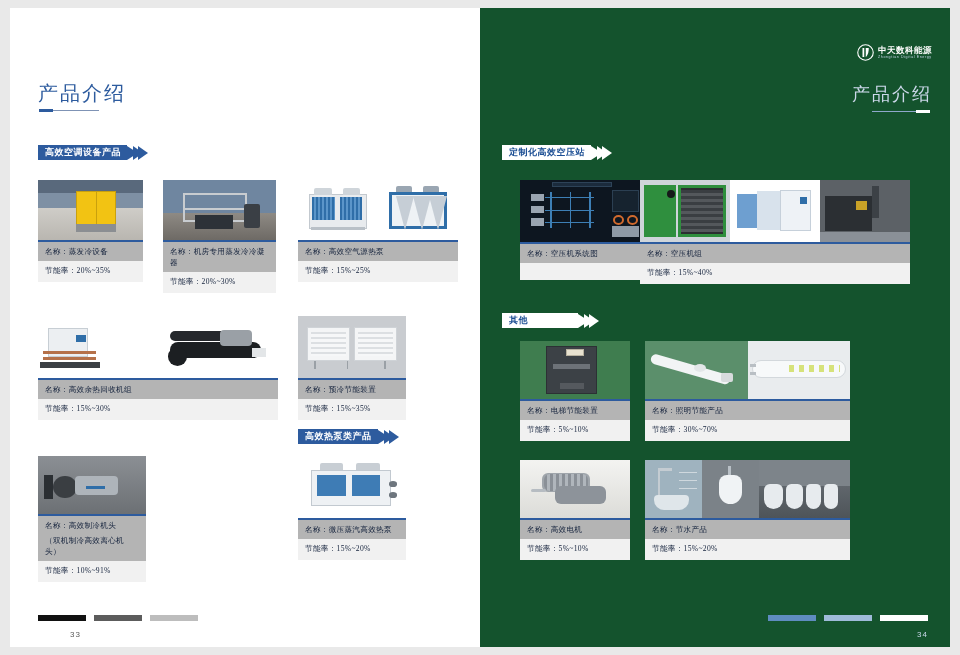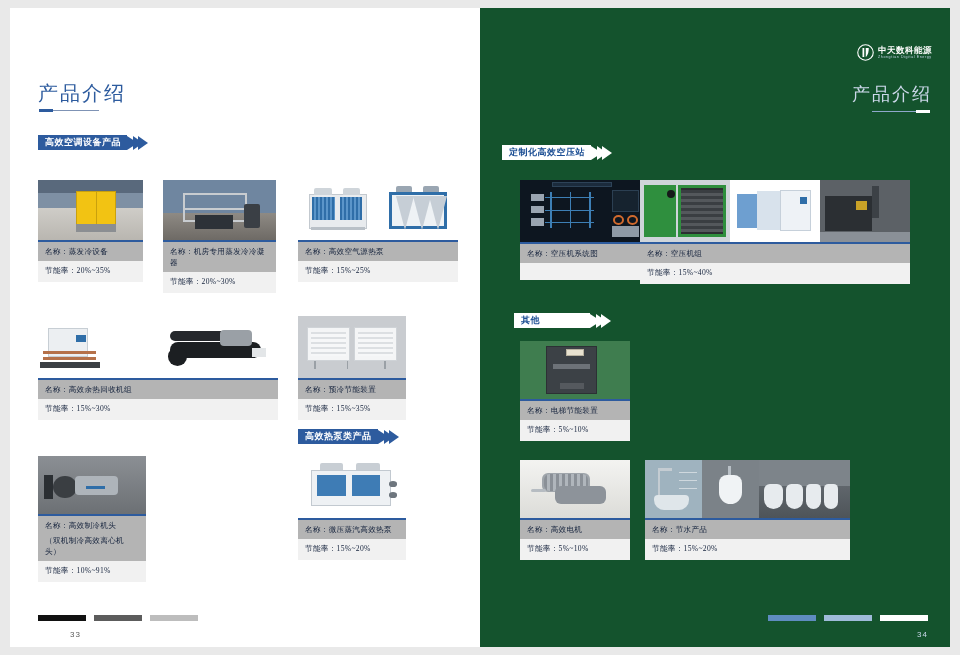--- a/index.html
+++ b/index.html
@@ -381,21 +381,21 @@
 </head>
 <body>
 
 <div class="spread">
 
   <div class="page-left">
 
     <div class="title-left">产品介绍</div>
     <div class="title-left-rule"></div>
 
-    <div class="banner dark" style="left:28px; top:127px;justify-content:space-between;">
+    <div class="banner dark" style="left:28px; top:137px;justify-content:space-between;">
       <div class="banner-body">高效空调设备产品</div>
       <div class="banner-tip"></div>
       <div class="chev"></div>
       <div class="chev"></div>
     </div>
 
     <div class="card" style="left:28px; top:172px; width:105px;">
       <div class="photos" style="height:60px;">
         <div class="photo">
             <div class="ph ph-room">
@@ -614,21 +614,21 @@
               <div class="pnl"></div>
               <div class="dct"></div>
               <div class="flr"></div>
             </div>
           </div>
       </div>
       <div class="caption-bar">名称：空压机组</div>
       <div class="rate-bar">节能率：15%~40%</div>
     </div>
 
-    <div class="banner light" style="left:22px; top:305px;margin-left:12px;">
+    <div class="banner light" style="left:22px; top:305px;">
       <div class="banner-body" style="min-width:76px;">其他</div>
       <div class="banner-tip"></div>
       <div class="chev"></div>
       <div class="chev"></div>
     </div>
 
     <div class="card" style="left:40px; top:333px; width:110px;">
       <div class="photos" style="height:58px;">
         <div class="photo">
             <div class="ph ph-elev">
@@ -636,20 +636,41 @@
               <div class="dsp"></div>
               <div class="lbl"></div>
               <div class="ft"></div>
             </div>
           </div>
       </div>
       <div class="caption-bar">名称：电梯节能装置</div>
       <div class="rate-bar">节能率：5%~10%</div>
     </div>
 
+    <div class="card" style="left:165px; top:333px; width:205px;">
+      <div class="photos" style="height:58px;">
+        <div class="photo">
+            <div class="ph ph-led">
+              <div class="tube"></div>
+              <div class="sensor"></div>
+              <div class="cap"></div>
+            </div>
+          </div>
+        <div class="photo">
+            <div class="ph ph-led2">
+              <div class="tb"></div>
+              <div class="chips"></div>
+              <div class="pin"></div>
+              <div class="pin2"></div>
+            </div>
+          </div>
+      </div>
+      <div class="caption-bar">名称：照明节能产品</div>
+      <div class="rate-bar">节能率：30%~70%</div>
+    </div>
 
     <div class="card" style="left:40px; top:452px; width:110px;">
       <div class="photos" style="height:58px;">
         <div class="photo">
             <div class="ph ph-mot">
               <div class="m1"></div>
               <div class="fin"></div>
               <div class="m2"></div>
               <div class="sh"></div>
             </div>

